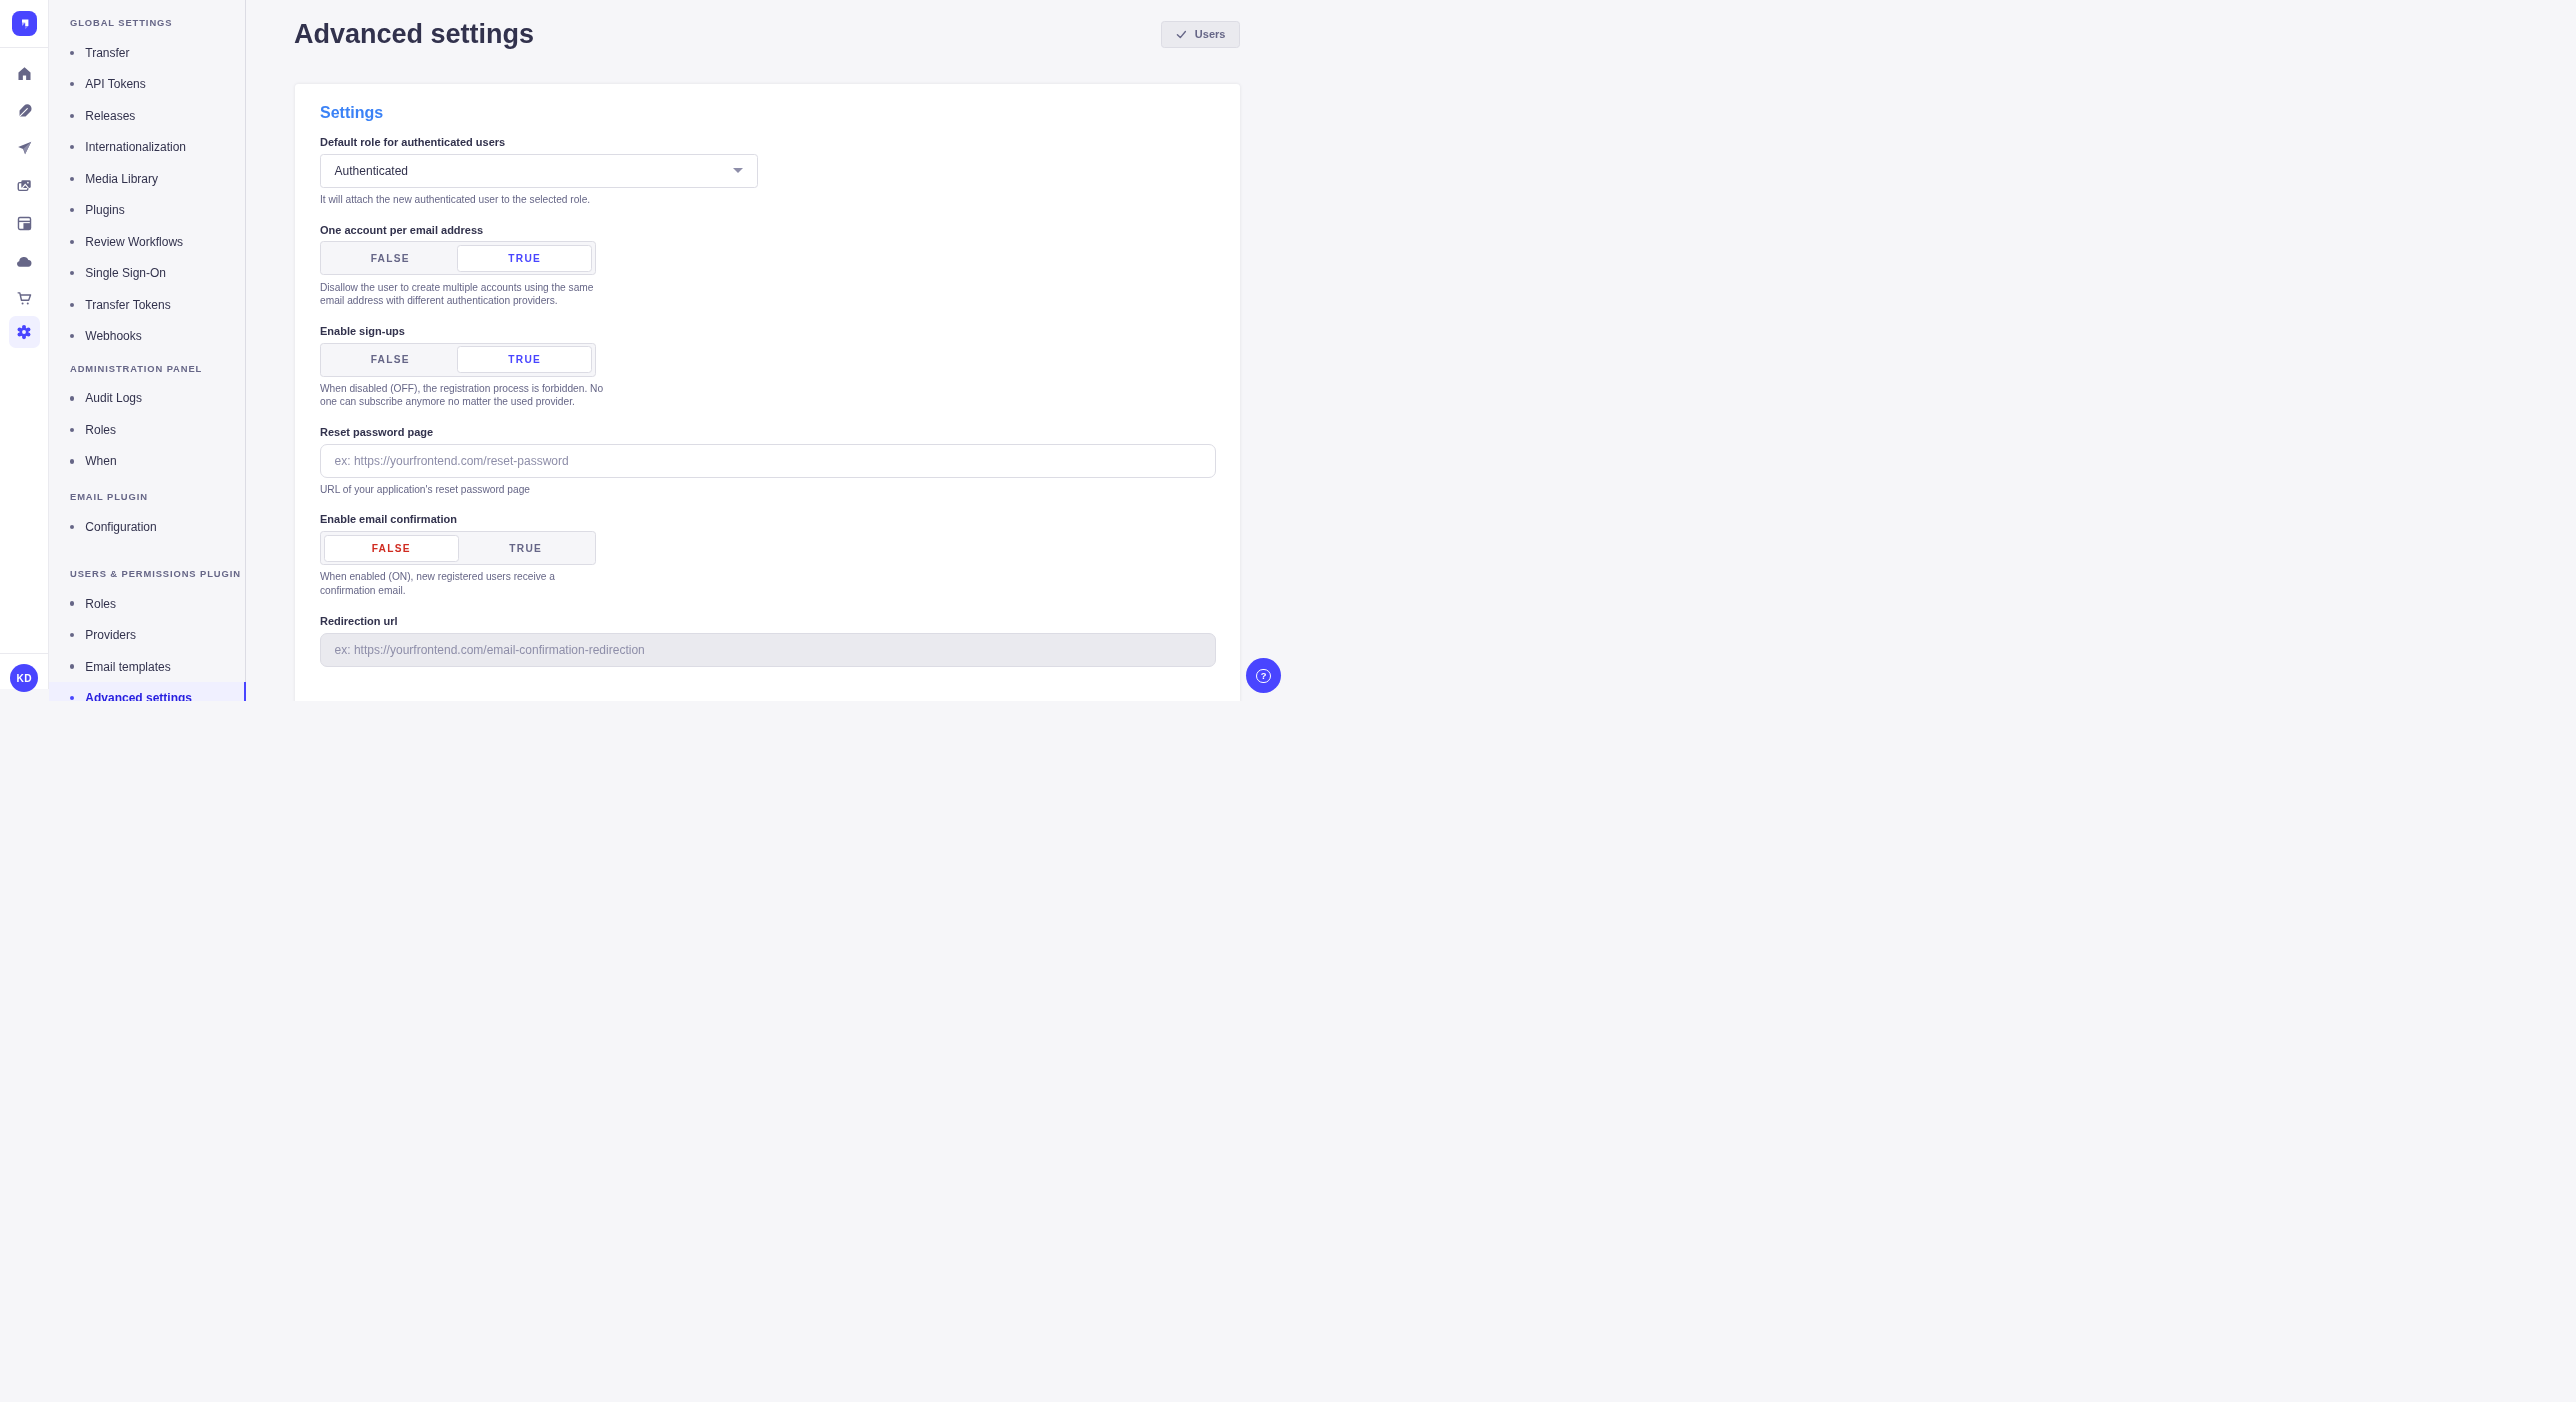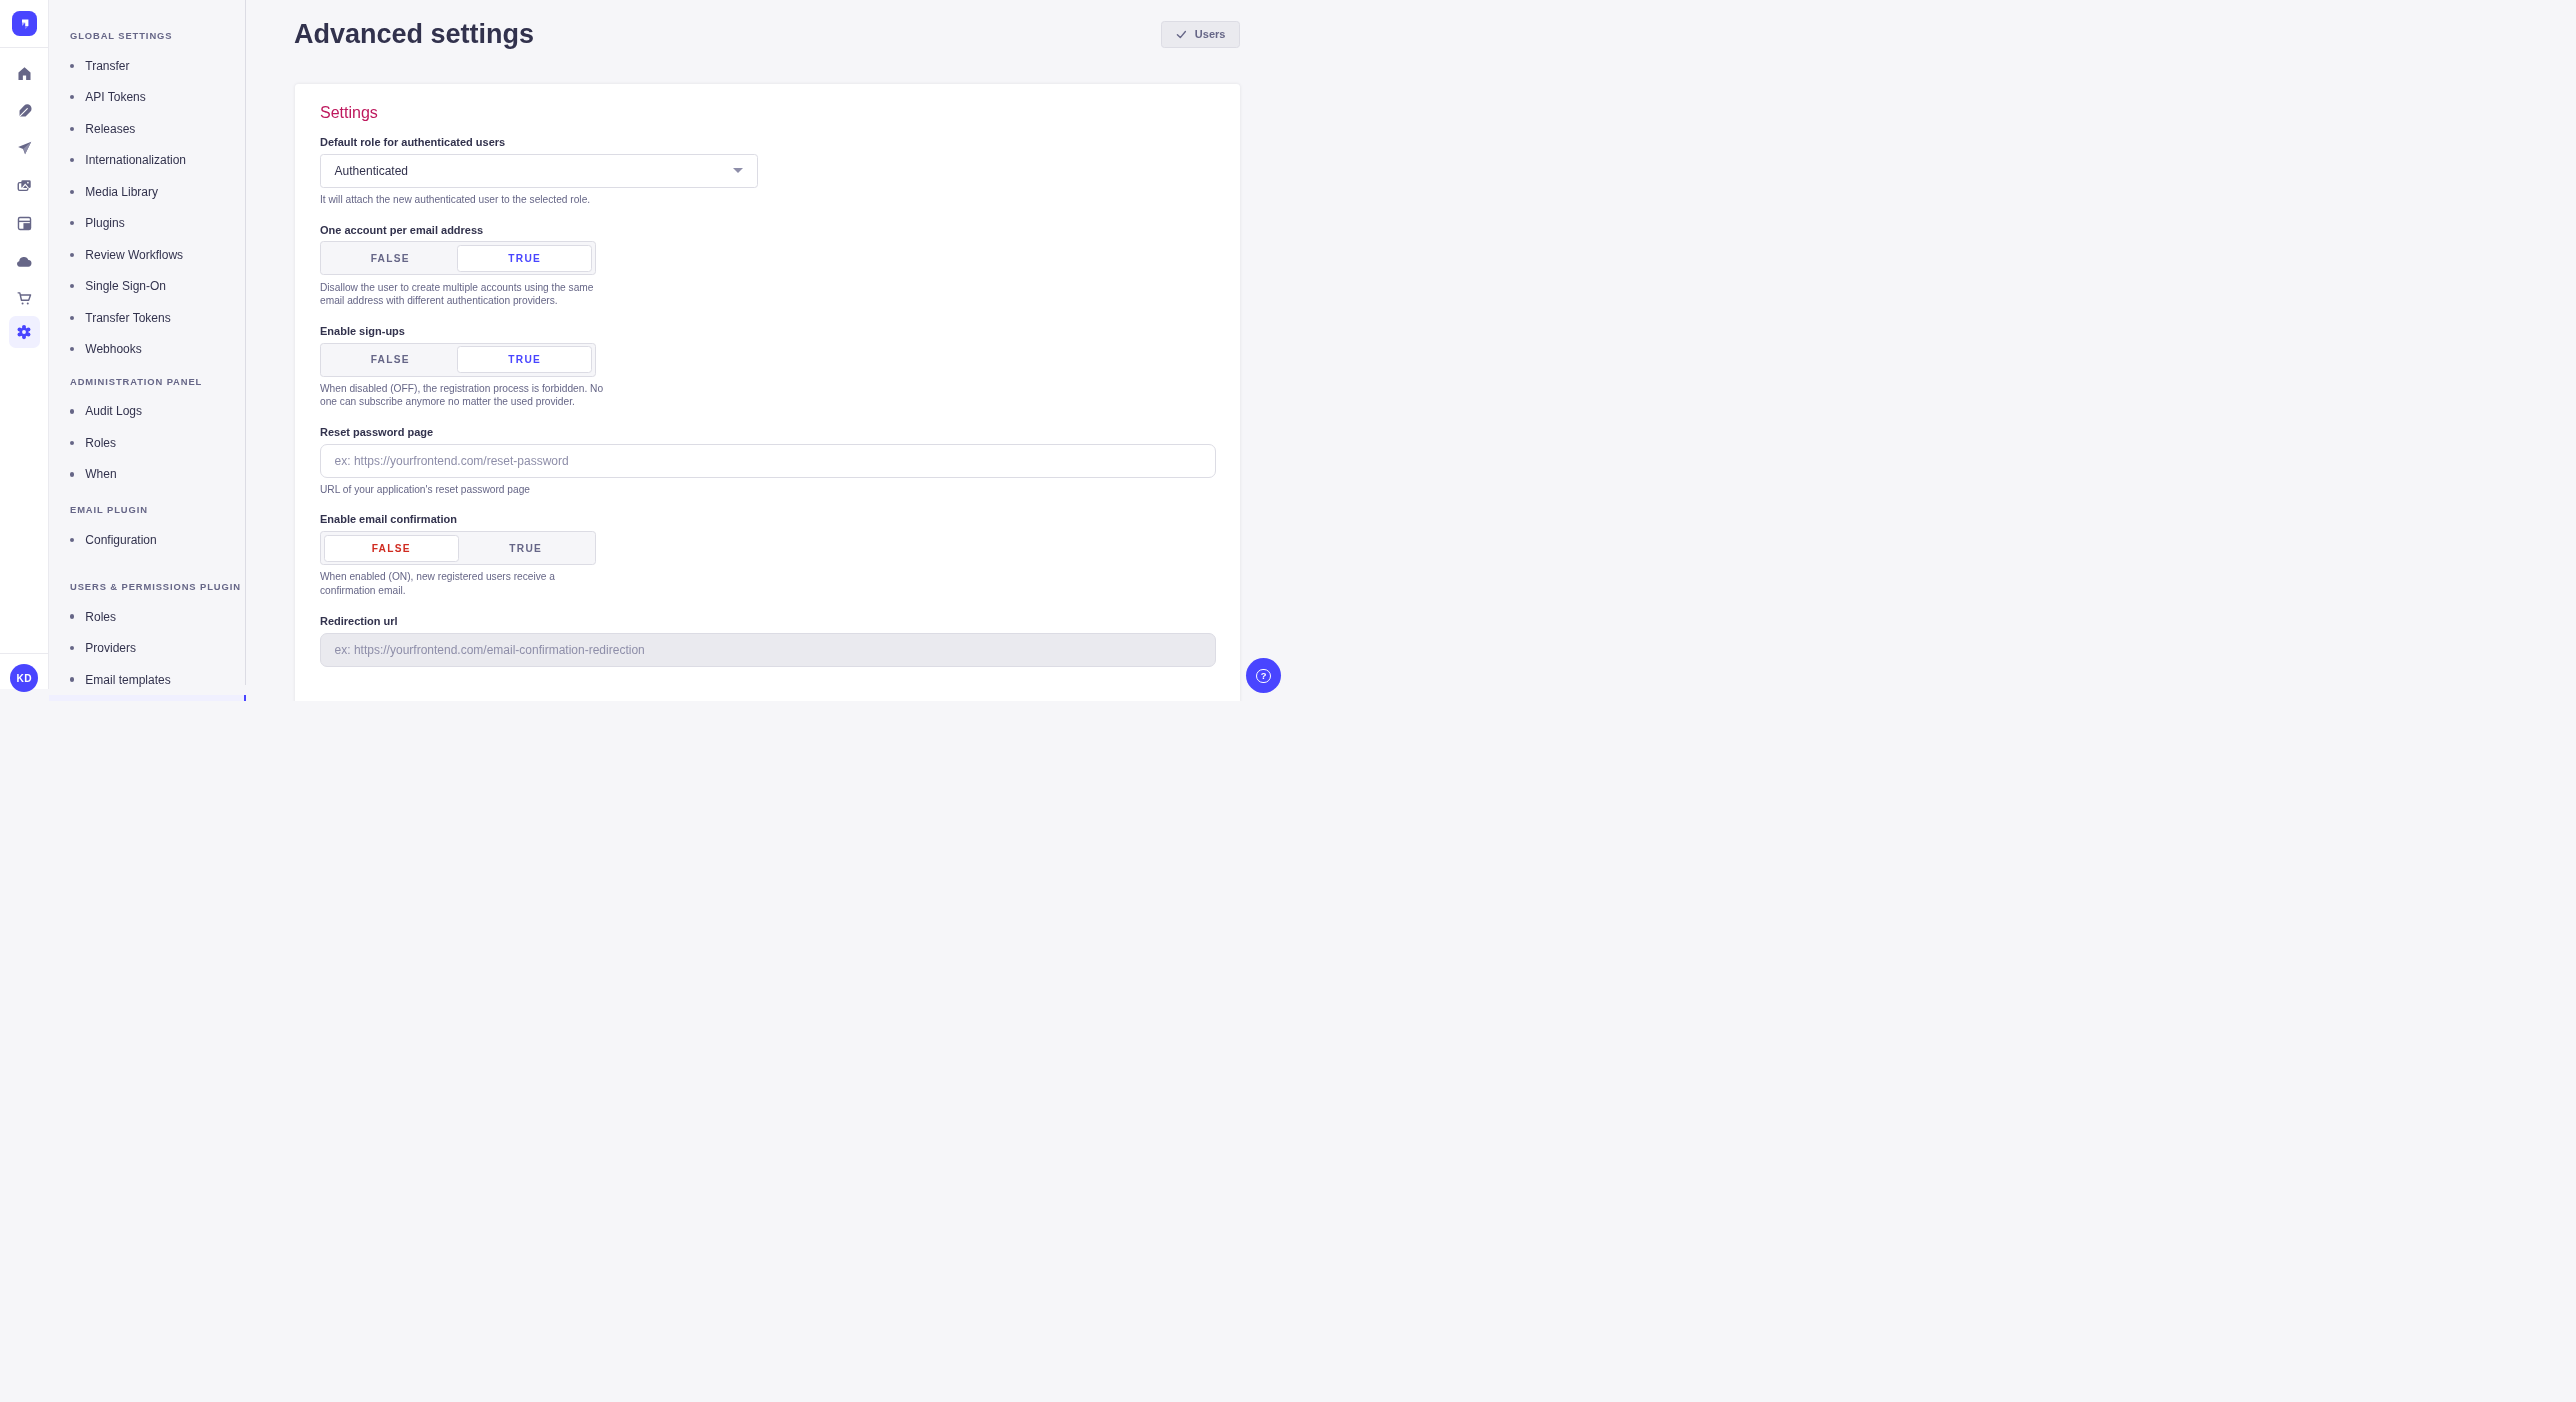--- a/index.html
+++ b/index.html
@@ -34,21 +34,21 @@
   .avatar {
     position:absolute; left:10.2px; top:664px; width:28px; height:28px; border-radius:50%;
     background:#4945ff; color:#fff; font-size:10.2px; font-weight:700;
     display:flex; align-items:center; justify-content:center; letter-spacing:0.3px; cursor:pointer;
   }
 
   
   .nav {
     position:absolute; left:49px; top:0; bottom:16px; width:197px;
     background:#f6f6f9; border-right:0.9px solid #dcdce4; z-index:2;
-    padding-top:21px;
+    padding-top:8px;
   }
   .nav-section-header {
     height:29px; display:flex; align-items:center; padding-left:21px;
     font-size:9.4px; font-weight:700; letter-spacing:0.9px; color:#666687;
   }
   .nav-item {
     height:31.5px; display:flex; align-items:center; padding-left:21px;
     font-size:12px; color:#32324d; cursor:pointer; position:relative;
   }
   .nav-item .bullet {
@@ -73,21 +73,21 @@
     background:#eaeaef; color:#666687; font-size:11px; font-weight:600;
     display:flex; align-items:center; gap:6.8px; cursor:pointer;
     font-family:"Liberation Sans", sans-serif;
   }
 
   .card {
     margin:35px 48px 0 50px; background:#ffffff; border-radius:3.4px;
     box-shadow:0 0.9px 3.4px rgba(33,33,52,.1);
     padding:20.4px 24px 34px 25px; min-height:647px;
   }
-  .card-heading { font-size:16px; font-weight:400; color:#be185d; margin-bottom:13.6px; }
+  .card-heading { font-size:16px; font-weight:700; color:#3b82f6; margin-bottom:13.6px; }
 
   .field { margin-bottom:17px; }
   .field-label { font-size:11px; font-weight:600; color:#32324d; line-height:13.6px; margin-bottom:4.3px; }
   .hint { font-size:10.2px; color:#666687; line-height:13.6px; margin-top:5.1px; }
   .hint.narrow { max-width:290px; }
 
   .select {
     width:438px; height:34px; background:#fff; border:0.9px solid #dcdce4; border-radius:3.4px;
     display:flex; align-items:center; justify-content:space-between;
     padding:0 13.6px; font-size:12px; color:#32324d; cursor:pointer;

